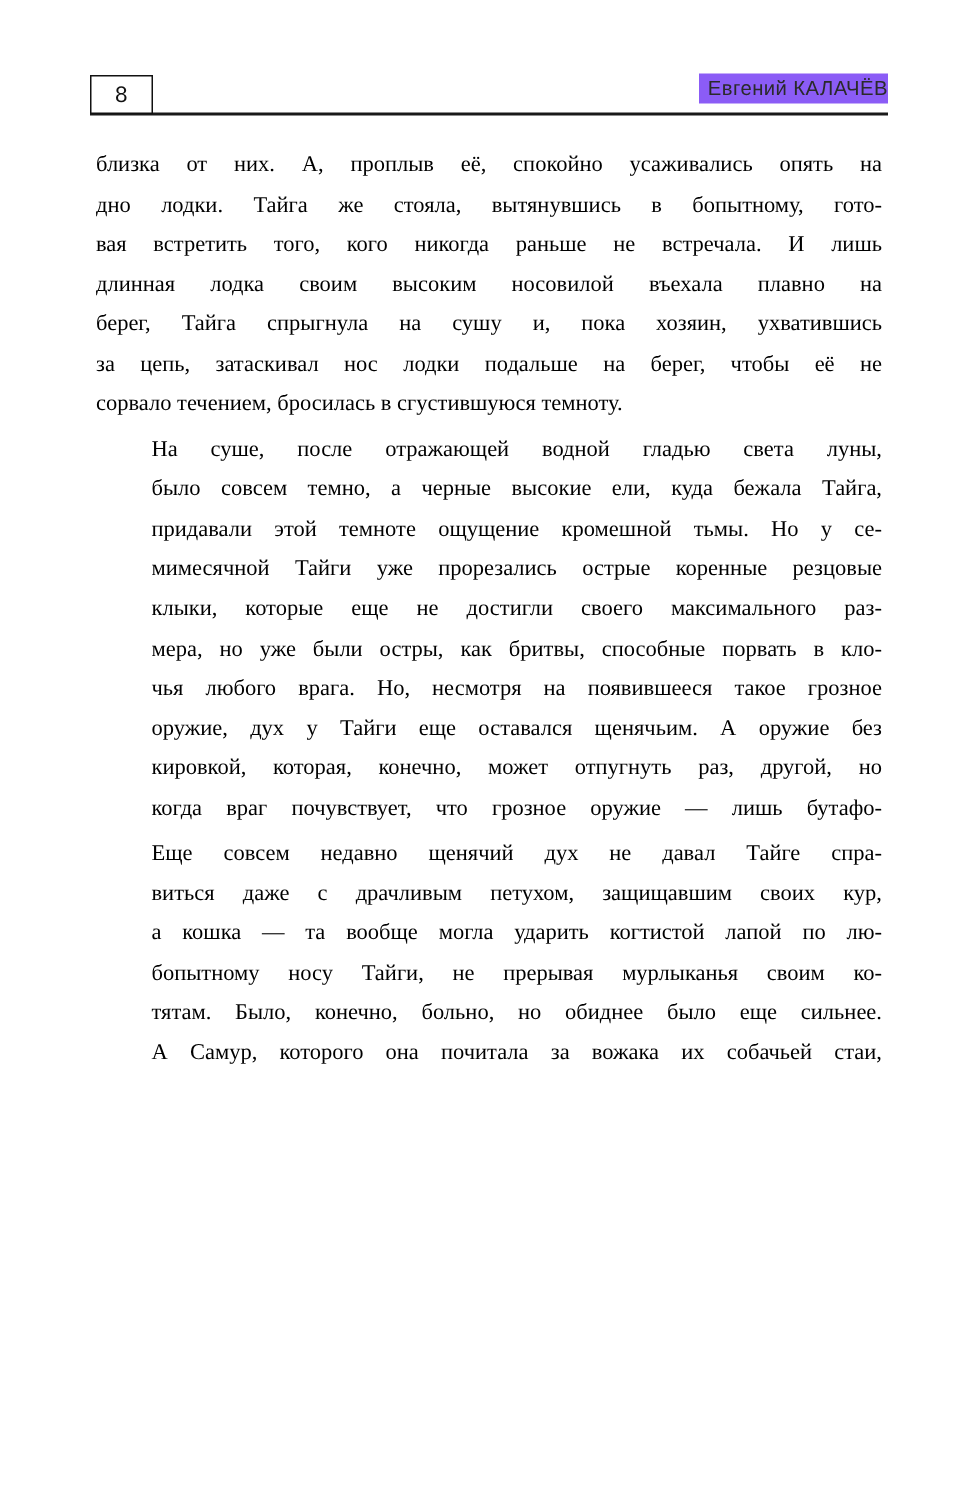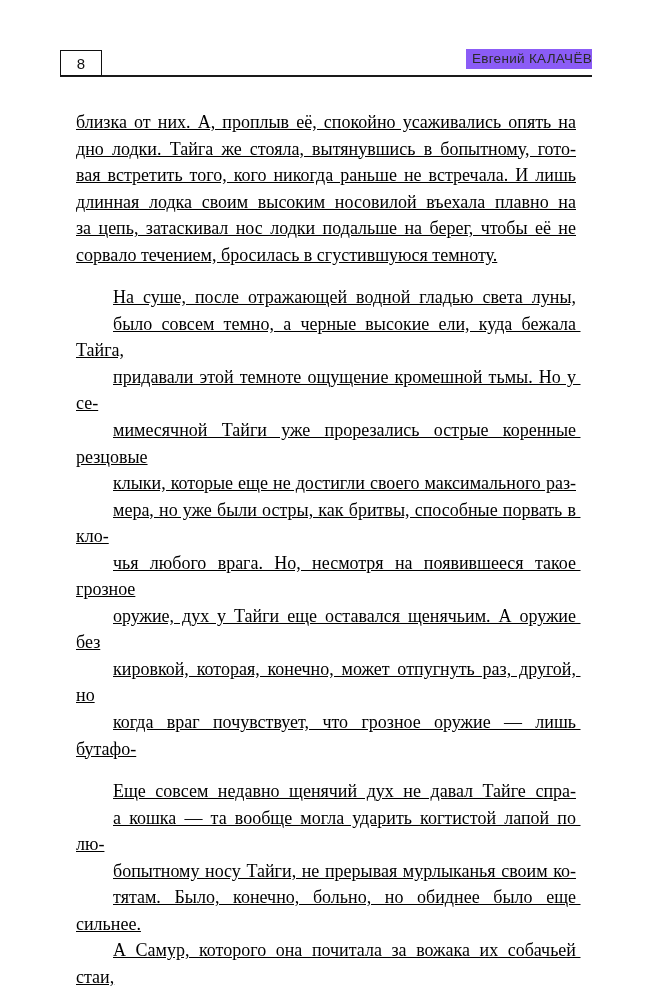--- a/index.html
+++ b/index.html
@@ -84,30 +84,29 @@
 
   
   .body-text {
     position: absolute;
     left: 60px;
     top: 93px;
     width: 532px;
   }
 
   .para {
-    margin: 16px;
-    font-size: 18px;
+    margin: 4px;
+    font-size: 15px;
     line-height: 26.55px;
     text-align: justify;
     text-justify: inter-word;
     text-indent: 37px;
     hyphens: none;
     -webkit-hyphens: none;
     word-spacing: 0px;
-    text-decoration: underline;
   }
 
   .para.first {
     text-indent: 0;
   }
 
   .ln {
     display: block;
     text-align: justify;
     text-align-last: justify;
@@ -135,37 +134,39 @@
     </div>
     <div class="header-author">Евгений КАЛАЧЁВ</div>
   </div>
 
   <div class="body-text">
       <p class="para first">
         <span class="ln">близка от них. А, проплыв её, спокойно усаживались опять на</span>
         <span class="ln">дно лодки. Тайга же стояла, вытянувшись в бопытному, гото-</span>
         <span class="ln">вая встретить того, кого никогда раньше не встречала. И лишь</span>
         <span class="ln">длинная лодка своим высоким носовилой въехала плавно на</span>
+        <span class="ln">берег, Тайга спрыгнула на сушу и, пока хозяин, ухватившись</span>
         <span class="ln">за цепь, затаскивал нос лодки подальше на берег, чтобы её не</span>
         <span class="ln last">сорвало течением, бросилась в сгустившуюся темноту.</span>
       </p>
       <p class="para">
         <span class="ln indent">На суше, после отражающей водной гладью света луны,</span>
         <span class="ln">было совсем темно, а черные высокие ели, куда бежала Тайга,</span>
         <span class="ln">придавали этой темноте ощущение кромешной тьмы. Но у се-</span>
         <span class="ln">мимесячной Тайги уже прорезались острые коренные резцовые</span>
         <span class="ln">клыки, которые еще не достигли своего максимального раз-</span>
         <span class="ln">мера, но уже были остры, как бритвы, способные порвать в кло-</span>
         <span class="ln">чья любого врага. Но, несмотря на появившееся такое грозное</span>
         <span class="ln">оружие, дух у Тайги еще оставался щенячьим. А оружие без</span>
         <span class="ln">кировкой, которая, конечно, может отпугнуть раз, другой, но</span>
         <span class="ln">когда враг почувствует, что грозное оружие — лишь бутафо-</span>
       </p>
       <p class="para">
         <span class="ln indent">Еще совсем недавно щенячий дух не давал Тайге спра-</span>
+        <span class="ln">виться даже с драчливым петухом, защищавшим своих кур,</span>
         <span class="ln">а кошка — та вообще могла ударить когтистой лапой по лю-</span>
         <span class="ln">бопытному носу Тайги, не прерывая мурлыканья своим ко-</span>
         <span class="ln">тятам. Было, конечно, больно, но обиднее было еще сильнее.</span>
         <span class="ln">А Самур, которого она почитала за вожака их собачьей стаи,</span>
       </p>
     </div>
 
 </div>
 
 </body></html>

